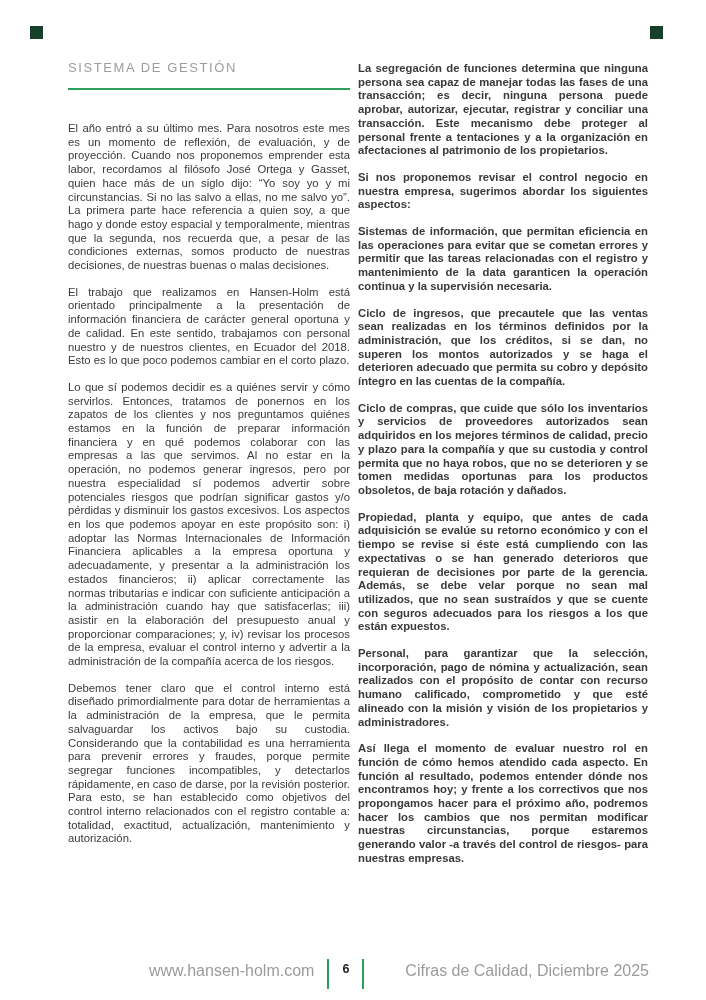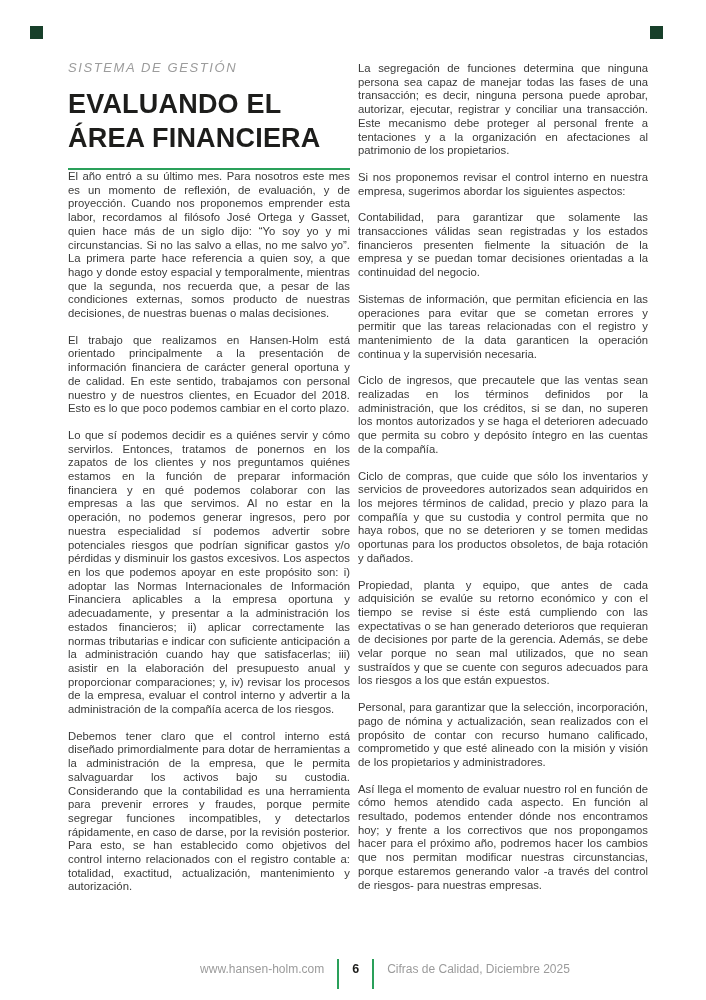--- a/index.html
+++ b/index.html
@@ -17,44 +17,43 @@
     top: 26px;
   }
   .corner-marker.left  { left: 30px; }
   .corner-marker.right { right: 43px; }
 
   .col {
     position: absolute;
     top: 58px;
   }
   .col-left  { left: 68px;  width: 282px; }
-  .col-right { left: 358px; width: 290px; }
+  .col-right { left: 358px; width: 290px; font-weight: bold; }
 
   .eyebrow {
     font-size: 13px;
     color: #9c9c9c;
     letter-spacing: 1.6px;
     margin: 2px 0 12px 0;
     font-weight: 400;
-    font-style: italic;
   }
   .page-title {
     font-size: 27px;
     line-height: 34px;
     font-weight: 700;
     color: #1d1d1b;
     letter-spacing: 0.2px;
     margin: 0;
   }
   .title-underline {
     height: 2px;
     background: #2aa05a;
     margin: 13px 0 0 0;
   }
-  .body-copy { margin-top: 0; }
+  .body-copy { margin-top: 32px; }
   .col-right .body-copy { margin-top: 4px; }
 
   p.para {
     font-size: 11.3px;
     line-height: 13.7px;
     color: #3a3a39;
     text-align: justify;
     margin: 0 0 13px 0;
   }
 
@@ -62,24 +61,25 @@
     position: absolute;
     top: 959px;
     left: 0; right: 0;
     display: flex;
     justify-content: center;
     align-items: flex-start;
     gap: 13px;
     transform: translateX(32px);
   }
   .footer .site, .footer .issue {
-    font-size: 12px;
+    font-size: 16px;
     color: #9b9b9b;
     padding-top: 3px;
     text-decoration: none;
+    margin-left: 28px;
   }
   .footer .vline {
     width: 2px;
     height: 30px;
     background: #2aa05a;
   }
   .footer .num {
     font-size: 12.5px;
     font-weight: 700;
     color: #1d1d1b;
@@ -89,35 +89,33 @@
 </head>
 <body>
 
 <div>
 
   <div class="corner-marker left"></div>
   <div class="corner-marker right"></div>
 
   <div class="col col-left">
     <div class="eyebrow">SISTEMA DE GESTIÓN</div>
-    <h1 class="page-title"><span>EVALUANDO EL</span><br><span>ÁREA FINANCIERA</span></h1>
     <div class="title-underline"></div>
     <div class="body-copy">
       <p class="para">El año entró a su último mes. Para nosotros este mes es un momento de reflexión, de evaluación, y de proyección. Cuando nos proponemos emprender esta labor, recordamos al filósofo José Ortega y Gasset, quien hace más de un siglo dijo: “Yo soy yo y mi circunstancias. Si no las salvo a ellas, no me salvo yo”. La primera parte hace referencia a quien soy, a que hago y donde estoy espacial y temporalmente, mientras que la segunda, nos recuerda que, a pesar de las condiciones externas, somos producto de nuestras decisiones, de nuestras buenas o malas decisiones.</p>
       <p class="para">El trabajo que realizamos en Hansen-Holm está orientado principalmente a la presentación de información financiera de carácter general oportuna y de calidad. En este sentido, trabajamos con personal nuestro y de nuestros clientes, en Ecuador del 2018. Esto es lo que poco podemos cambiar en el corto plazo.</p>
       <p class="para">Lo que sí podemos decidir es a quiénes servir y cómo servirlos. Entonces, tratamos de ponernos en los zapatos de los clientes y nos preguntamos quiénes estamos en la función de preparar información financiera y en qué podemos colaborar con las empresas a las que servimos. Al no estar en la operación, no podemos generar ingresos, pero por nuestra especialidad sí podemos advertir sobre potenciales riesgos que podrían significar gastos y/o pérdidas y disminuir los gastos excesivos. Los aspectos en los que podemos apoyar en este propósito son: i) adoptar las Normas Internacionales de Información Financiera aplicables a la empresa oportuna y adecuadamente, y presentar a la administración los estados financieros; ii) aplicar correctamente las normas tributarias e indicar con suficiente anticipación a la administración cuando hay que satisfacerlas; iii) asistir en la elaboración del presupuesto anual y proporcionar comparaciones; y, iv) revisar los procesos de la empresa, evaluar el control interno y advertir a la administración de la compañía acerca de los riesgos.</p>
       <p class="para">Debemos tener claro que el control interno está diseñado primordialmente para dotar de herramientas a la administración de la empresa, que le permita salvaguardar los activos bajo su custodia. Considerando que la contabilidad es una herramienta para prevenir errores y fraudes, porque permite segregar funciones incompatibles, y detectarlos rápidamente, en caso de darse, por la revisión posterior. Para esto, se han establecido como objetivos del control interno relacionados con el registro contable a: totalidad, exactitud, actualización, mantenimiento y autorización.</p>
     </div>
   </div>
 
   <div class="col col-right">
     <div class="body-copy">
       <p class="para">La segregación de funciones determina que ninguna persona sea capaz de manejar todas las fases de una transacción; es decir, ninguna persona puede aprobar, autorizar, ejecutar, registrar y conciliar una transacción. Este mecanismo debe proteger al personal frente a tentaciones y a la organización en afectaciones al patrimonio de los propietarios.</p>
-      <p class="para">Si nos proponemos revisar el control interno en nuestra empresa, sugerimos abordar los siguientes aspectos:</p>
-      <p class="para">Contabilidad, para garantizar que solamente las transacciones válidas sean registradas y los estados financieros presenten fielmente la situación de la empresa y se puedan tomar decisiones orientadas a la continuidad del negocio.</p>
+      <p class="para">Si nos proponemos revisar el control negocio en nuestra empresa, sugerimos abordar los siguientes aspectos:</p>
       <p class="para">Sistemas de información, que permitan eficiencia en las operaciones para evitar que se cometan errores y permitir que las tareas relacionadas con el registro y mantenimiento de la data garanticen la operación continua y la supervisión necesaria.</p>
       <p class="para">Ciclo de ingresos, que precautele que las ventas sean realizadas en los términos definidos por la administración, que los créditos, si se dan, no superen los montos autorizados y se haga el deterioren adecuado que permita su cobro y depósito íntegro en las cuentas de la compañía.</p>
       <p class="para">Ciclo de compras, que cuide que sólo los inventarios y servicios de proveedores autorizados sean adquiridos en los mejores términos de calidad, precio y plazo para la compañía y que su custodia y control permita que no haya robos, que no se deterioren y se tomen medidas oportunas para los productos obsoletos, de baja rotación y dañados.</p>
       <p class="para">Propiedad, planta y equipo, que antes de cada adquisición se evalúe su retorno económico y con el tiempo se revise si éste está cumpliendo con las expectativas o se han generado deterioros que requieran de decisiones por parte de la gerencia. Además, se debe velar porque no sean mal utilizados, que no sean sustraídos y que se cuente con seguros adecuados para los riesgos a los que están expuestos.</p>
       <p class="para">Personal, para garantizar que la selección, incorporación, pago de nómina y actualización, sean realizados con el propósito de contar con recurso humano calificado, comprometido y que esté alineado con la misión y visión de los propietarios y administradores.</p>
       <p class="para">Así llega el momento de evaluar nuestro rol en función de cómo hemos atendido cada aspecto. En función al resultado, podemos entender dónde nos encontramos hoy; y frente a los correctivos que nos propongamos hacer para el próximo año, podremos hacer los cambios que nos permitan modificar nuestras circunstancias, porque estaremos generando valor -a través del control de riesgos- para nuestras empresas.</p>
     </div>
   </div>
 
   <div class="footer">

